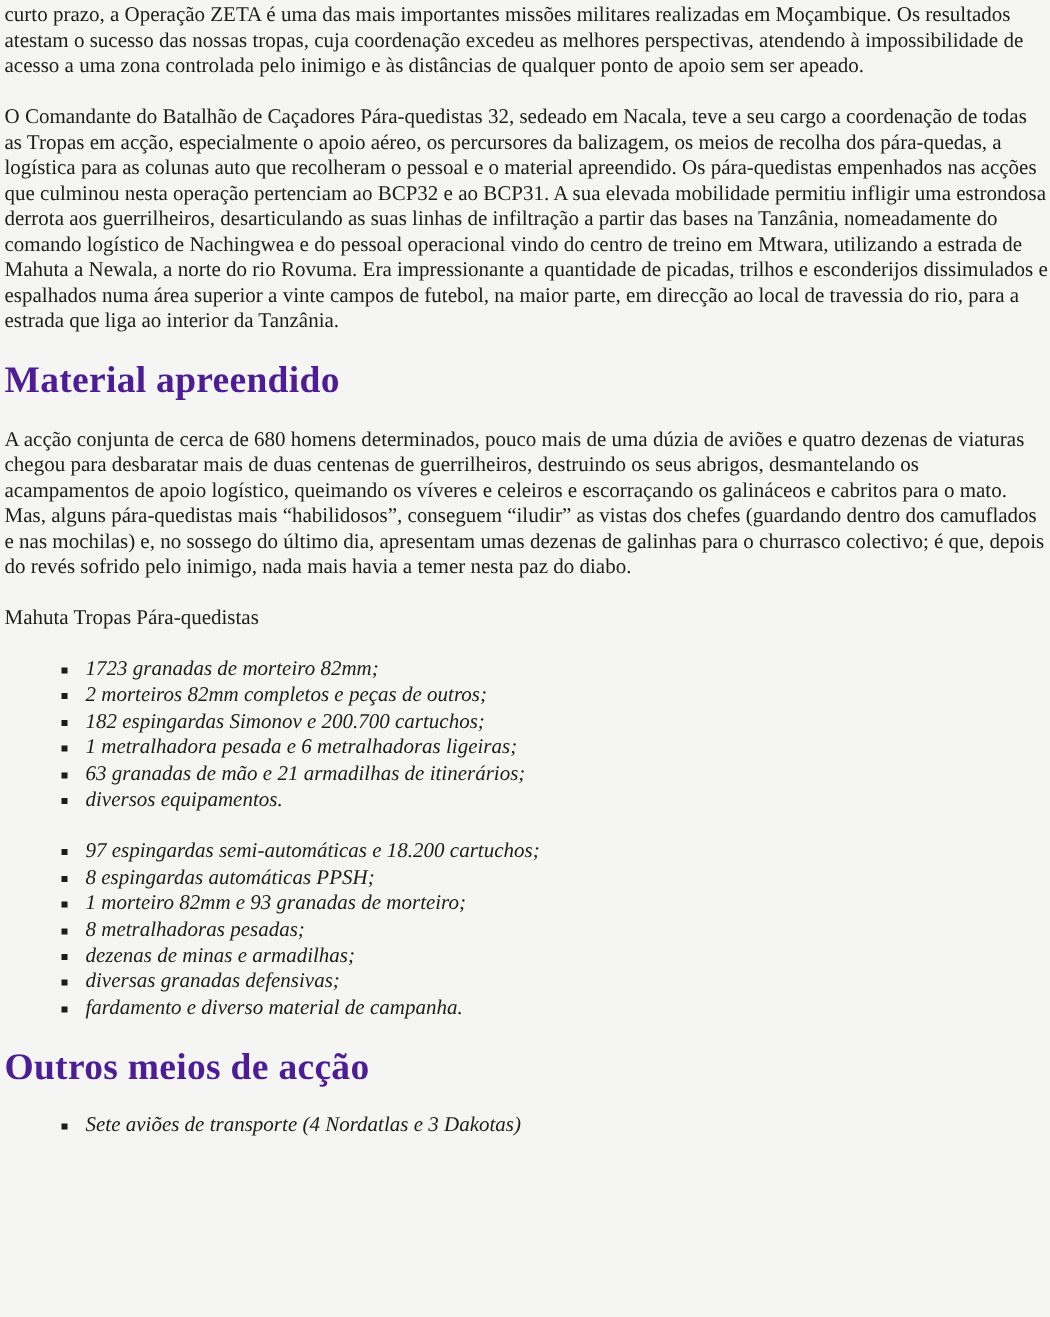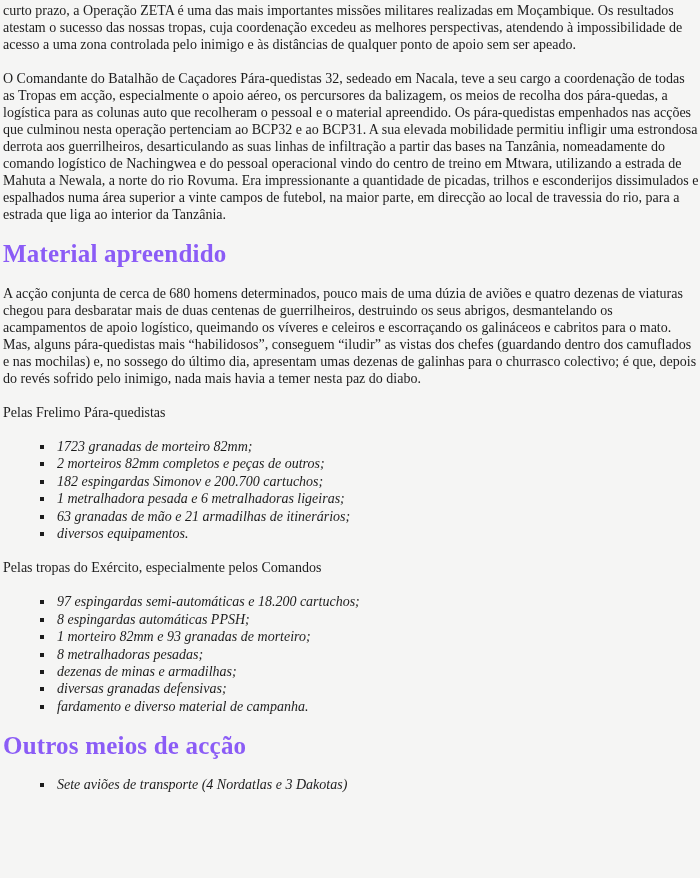--- a/index.html
+++ b/index.html
@@ -24,21 +24,21 @@
     margin: 17px 0;
     text-align: left;
   }
   .doc > :first-child {
     margin-top: 0;
   }
   .doc h2 {
     font-size: 25px;
     line-height: 28px;
     font-weight: bold;
-    color: #8b5cf6;
+    color: #4c1d95;
     margin: 17px 0 16px 0;
     letter-spacing: 0.2px;
   }
   .doc ul {
     list-style-type: square;
     margin: 16px 0 17px 0;
     padding: 0 0 0 52px;
   }
   .doc li {
     margin: 0;
@@ -54,32 +54,31 @@
 
   <p>curto prazo, a Operação ZETA é uma das mais importantes missões militares realizadas em Moçambique. Os resultados atestam o sucesso das nossas tropas, cuja coordenação excedeu as melhores perspectivas, atendendo à impossibilidade de acesso a uma zona controlada pelo inimigo e às distâncias de qualquer ponto de apoio sem ser apeado.</p>
 
   <p>O Comandante do Batalhão de Caçadores Pára-quedistas 32, sedeado em Nacala, teve a seu cargo a coordenação de todas as Tropas em acção, especialmente o apoio aéreo, os percursores da balizagem, os meios de recolha dos pára-quedas, a logística para as colunas auto que recolheram o pessoal e o material apreendido. Os pára-quedistas empenhados nas acções que culminou nesta operação pertenciam ao BCP32 e ao BCP31. A sua elevada mobilidade permitiu infligir uma estrondosa derrota aos guerrilheiros, desarticulando as suas linhas de infiltração a partir das bases na Tanzânia, nomeadamente do comando logístico de Nachingwea e do pessoal operacional vindo do centro de treino em Mtwara, utilizando a estrada de Mahuta a Newala, a norte do rio Rovuma. Era impressionante a quantidade de picadas, trilhos e esconderijos dissimulados e espalhados numa área superior a vinte campos de futebol, na maior parte, em direcção ao local de travessia do rio, para a estrada que liga ao interior da Tanzânia.</p>
 
   <h2>Material apreendido</h2>
 
   <p>A acção conjunta de cerca de 680 homens determinados, pouco mais de uma dúzia de aviões e quatro dezenas de viaturas chegou para desbaratar mais de duas centenas de guerrilheiros, destruindo os seus abrigos, desmantelando os acampamentos de apoio logístico, queimando os víveres e celeiros e escorraçando os galináceos e cabritos para o mato. Mas, alguns pára-quedistas mais “habilidosos”, conseguem “iludir” as vistas dos chefes (guardando dentro dos camuflados e nas mochilas) e, no sossego do último dia, apresentam umas dezenas de galinhas para o churrasco colectivo; é que, depois do revés sofrido pelo inimigo, nada mais havia a temer nesta paz do diabo.</p>
 
 
-  <p>Pelas Frelimo Pára-quedistas</p>
+  <p>Mahuta Tropas Pára-quedistas</p>
 
   <ul>
       <li>1723 granadas de morteiro 82mm;</li>
       <li>2 morteiros 82mm completos e peças de outros;</li>
       <li>182 espingardas Simonov e 200.700 cartuchos;</li>
       <li>1 metralhadora pesada e 6 metralhadoras ligeiras;</li>
       <li>63 granadas de mão e 21 armadilhas de itinerários;</li>
       <li>diversos equipamentos.</li>
     </ul>
 
-  <p>Pelas tropas do Exército, especialmente pelos Comandos</p>
 
   <ul>
       <li>97 espingardas semi-automáticas e 18.200 cartuchos;</li>
       <li>8 espingardas automáticas PPSH;</li>
       <li>1 morteiro 82mm e 93 granadas de morteiro;</li>
       <li>8 metralhadoras pesadas;</li>
       <li>dezenas de minas e armadilhas;</li>
       <li>diversas granadas defensivas;</li>
       <li>fardamento e diverso material de campanha.</li>
     </ul>

